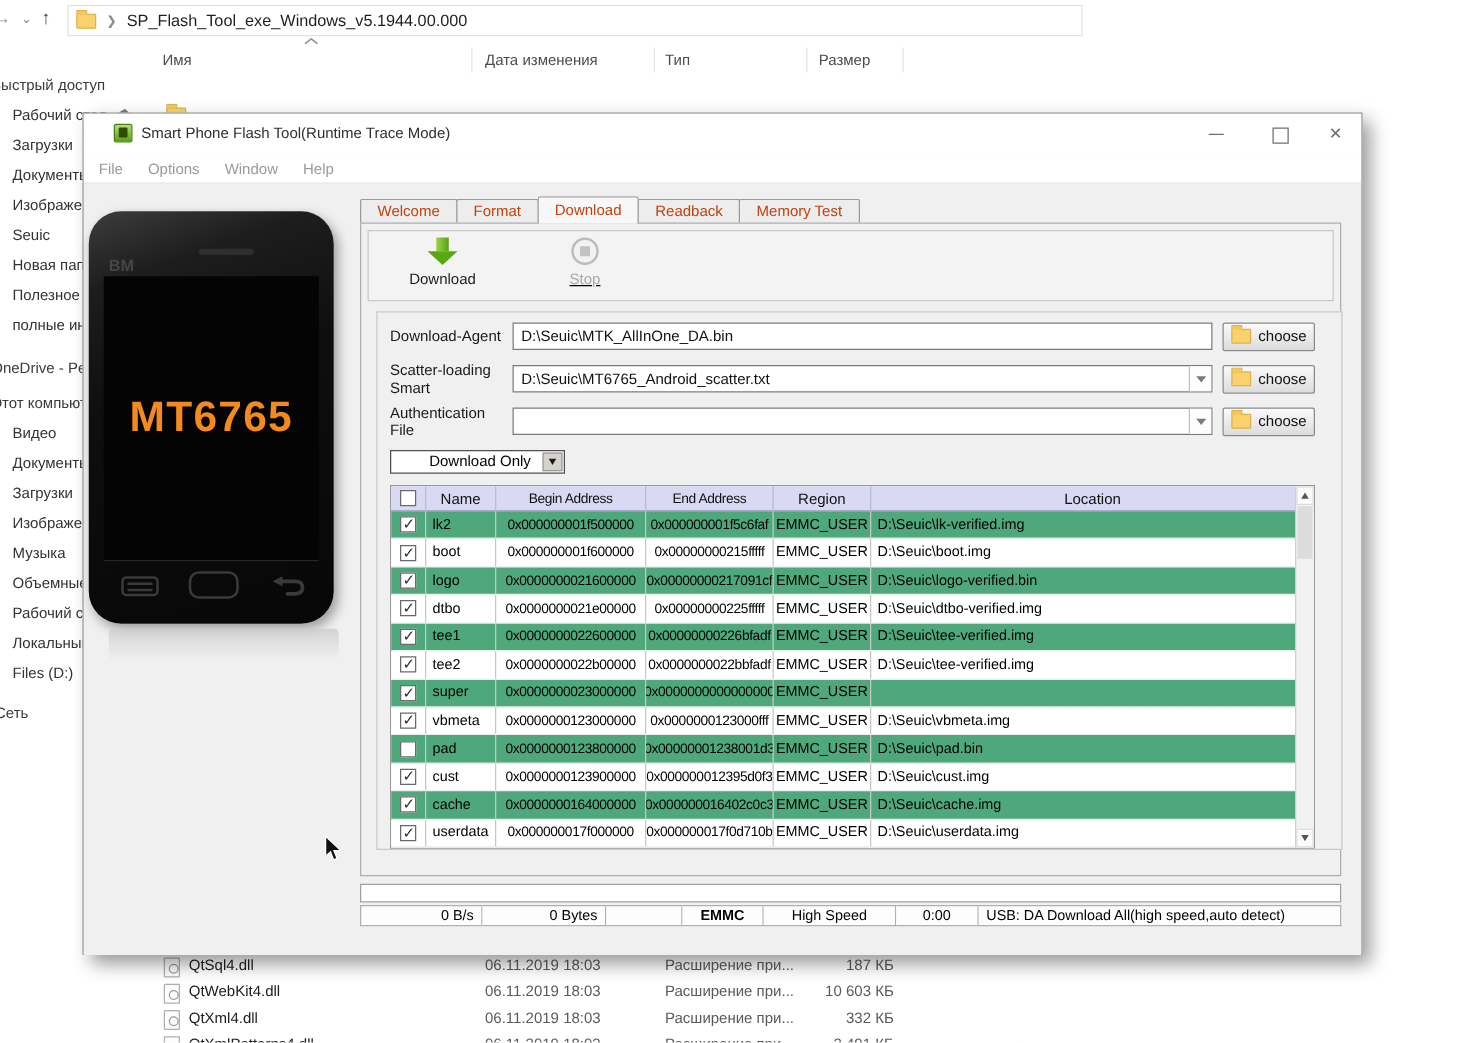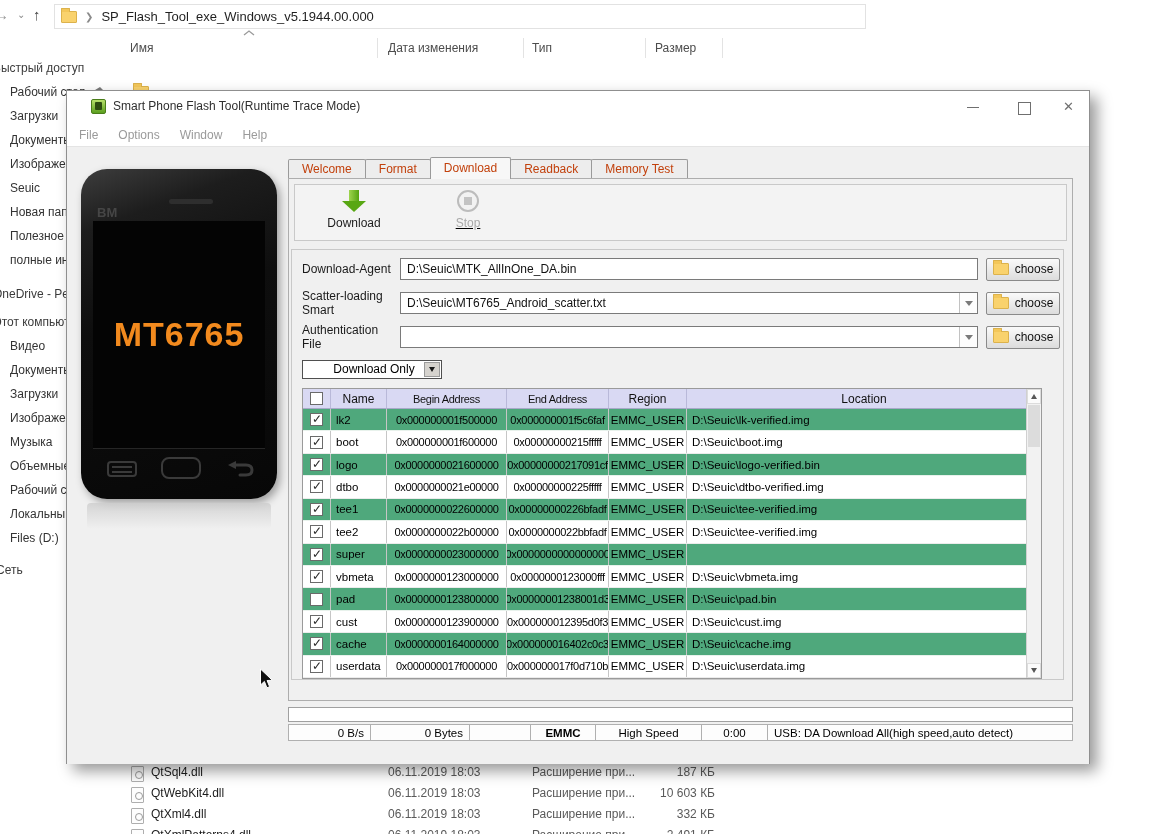--- a/index.html
+++ b/index.html
@@ -64,21 +64,21 @@
   .wc-min { left:886px; } .wc-max { left:936px; } .wc-close { left:982px; }
   .wc-min::before { content:""; position:absolute; left:14px; top:16px; width:12px; height:1px; background:#6f6f6f; }
   .wc-max::before { content:""; position:absolute; left:15px; top:11px; width:11px; height:11px; border:1px solid #6f6f6f; }
   .wc-close::before { content:"✕"; position:absolute; left:14px; top:8px; color:#6f6f6f; font-size:13px; }
   .menubar { position:relative; height:24px; background:#fff; border-bottom:1px solid #e4e4e4;
     display:flex; align-items:center; padding-left:12px; }
   .menu-item { font-size:12px; color:#9a9a9a; margin-right:20px; }
   .client { position:relative; height:617px; background:#f0f0f0; }
 
   
-  .phone { position:absolute; left:14px; top:22px; width:196px; height:330px; border-radius:26px;
+  .phone { position:absolute; left:4px; top:22px; width:196px; height:330px; border-radius:26px;
     background:linear-gradient(160deg,#3d3d3d 0%,#1d1d1d 16%,#0e0e0e 42%,#070707 100%);
     box-shadow:3px 4px 9px rgba(0,0,0,0.35);text-align:right; }
   .phone-bm { position:absolute; left:16px; top:36px; font-size:13px; font-weight:bold; color:#464646; }
   .phone-slit { position:absolute; left:88px; top:30px; width:44px; height:5px; border-radius:3px; background:#2e2e2e; }
   .phone-screen { position:absolute; left:12px; top:52px; width:172px; height:228px; background:#040404;
     border-bottom:1px solid #262626; display:flex; align-items:center; justify-content:center; }
   .phone-chip { font-size:34px; font-weight:bold; color:#f28a1e; letter-spacing:1px; }
   .pb-menu { position:absolute; left:26px; top:292px; width:30px; height:16px; border:2px solid #3a3a3a; border-radius:4px; }
   .pb-menu::before { content:""; position:absolute; left:3px; top:2.5px; width:20px; height:2px; background:#3a3a3a;
     box-shadow:0 5px 0 #3a3a3a; }
@@ -104,22 +104,22 @@
   .dl-arrow { width:26px; margin:0 auto; }
   .dl-arrow .stem { width:10px; height:11px; margin:0 auto; background:linear-gradient(90deg,#9ed44e,#54a310); }
   .dl-arrow .head { width:0; height:0; margin:0 auto; border-left:12px solid transparent;
     border-right:12px solid transparent; border-top:11px solid #58a713; }
   .tb-label { font-size:12px; margin-top:4px; color:#1c1c1c; }
   .stop-ico { width:22px; height:22px; margin:0 auto; border:2px solid #bcbcbc; border-radius:50%;
     background:#f2f2f2; position:relative; }
   .stop-ico::before { content:""; position:absolute; left:5px; top:5px; width:8px; height:8px; background:#c3c3c3; }
   .tb-stop .tb-label { color:#a9a9a9; }
 
-  .groupbox { position:absolute; left:2px; top:70px; width:773px; height:431px;
-    border:1px solid #c9c9c9; background:#f0f0f0; padding:8px 3px 0 10px; }
+  .groupbox { position:absolute; left:12px; top:70px; width:773px; height:431px;
+    border:1px solid #c9c9c9; background:#f0f0f0; padding:8px 21px 0 10px; }
   .field-row { display:flex; align-items:center; height:22px; margin-bottom:12px; }
   .field-label { width:98px; font-size:12px; color:#1a1a1a; flex:none; }
   .field-box { flex:1; height:22px; border:1px solid #7a7a7a; background:#fff; position:relative;
     display:flex; align-items:flex-start; }
   .field-box input { border:none; outline:none; width:100%; height:100%; font-size:12px;
     font-family:"Liberation Sans", sans-serif; color:#111; padding:0 6px; background:transparent; }
   .combo-arrow { flex:none; width:18px; height:20px; border-left:1px solid #c2c2c2; background:#fdfdfd;
     display:flex; align-items:center; justify-content:center; }
   .chev-down { width:0; height:0; border-left:4px solid transparent; border-right:4px solid transparent;
     border-top:5px solid #7a7a7a; }
@@ -566,21 +566,21 @@
               <div class="vsb-btn vsb-down">
                   <span class="tri-down"></span>
                 </div>
             </div>
           </div>
         </div>
       </div>
 
       <div class="progressbar"></div>
       <div class="statusbar" id="statusbar">
-          <div class="st-cell st-right" style="width: 83px;">0 B/s</div>
+          <div class="st-cell st-right" style="width: 98px;">0 B/s</div>
           <div class="st-cell st-right" style="width: 99px;">0 Bytes</div>
           <div class="st-cell st-center" style="width: 61px;"></div>
           <div class="st-cell st-center st-bold" style="width: 65px;">EMMC</div>
           <div class="st-cell st-center" style="width: 106px;">High Speed</div>
           <div class="st-cell st-center" style="width: 66px;">0:00</div>
           <div class="st-cell st-flex">USB: DA Download All(high speed,auto detect)</div>
         </div>
     </div>
   </div>
 

